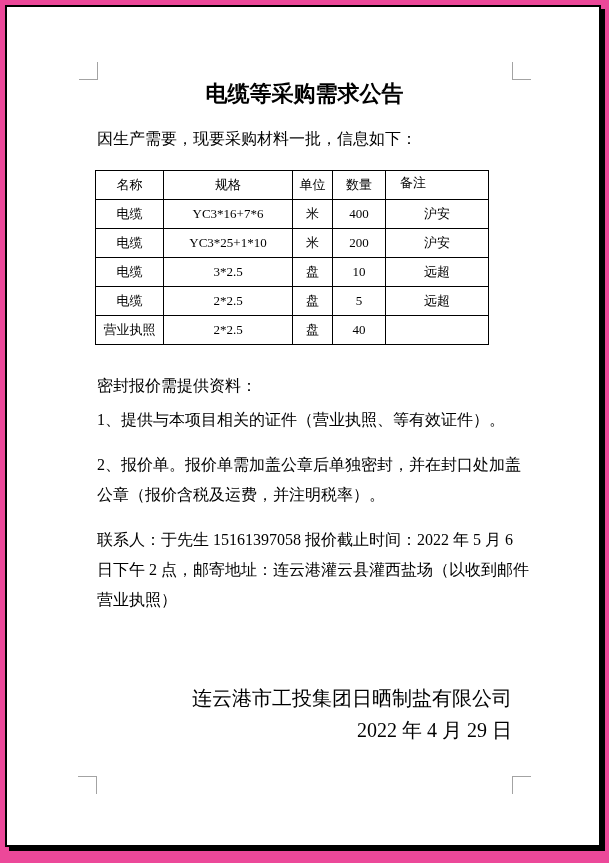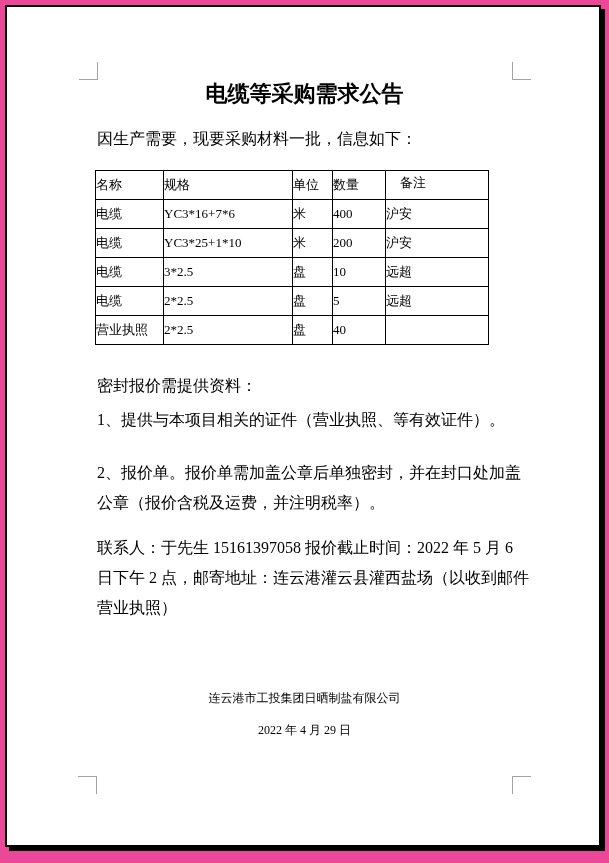--- a/index.html
+++ b/index.html
@@ -22,34 +22,34 @@
     position:absolute;left:97px;top:82px;width:415px;
     text-align:center;font-size:22px;font-weight:bold;line-height:24px;
     white-space:nowrap;
   }
   .line16{
     position:absolute;left:97px;width:420px;
     font-size:16px;line-height:17px;white-space:nowrap;
   }
   .para{
     position:absolute;left:97px;width:420px;
-    font-size:16px;line-height:30px;white-space:nowrap;margin-top:8px;
+    font-size:16px;line-height:30px;white-space:nowrap;
   }
   .sig{
-    position:absolute;left:97px;width:415px;text-align:center;
-    font-size:12px;line-height:17px;white-space:nowrap;
+    position:absolute;left:97px;width:415px;text-align:right;
+    font-size:20px;line-height:17px;white-space:nowrap;
   }
   table.req{
     position:absolute;left:95px;top:170px;
     border-collapse:collapse;table-layout:fixed;width:393px;
     font-size:13px;font-family:"Liberation Serif","DejaVu Serif",serif;
   }
   table.req td{
     border:1px solid #000;height:28px;padding:0;
-    vertical-align:middle;overflow:hidden;
+    text-align:center;vertical-align:middle;overflow:hidden;
   }
   table.req td.remark-head{
     text-align:left;vertical-align:top;padding:3px 0 0 14px;box-sizing:border-box;
   }
 </style>
 </head>
 <body>
 
 <div class="canvas">
 

